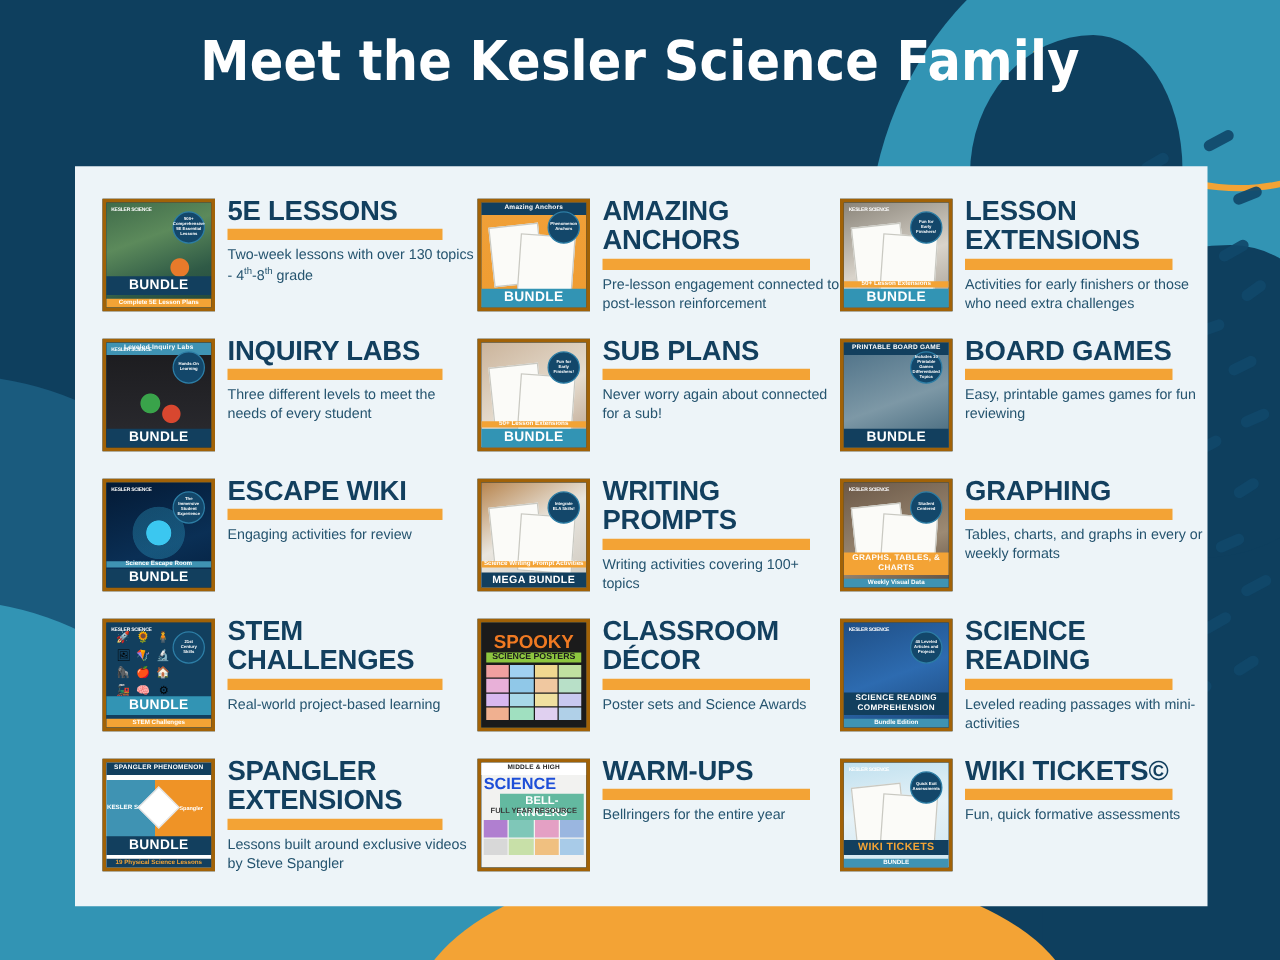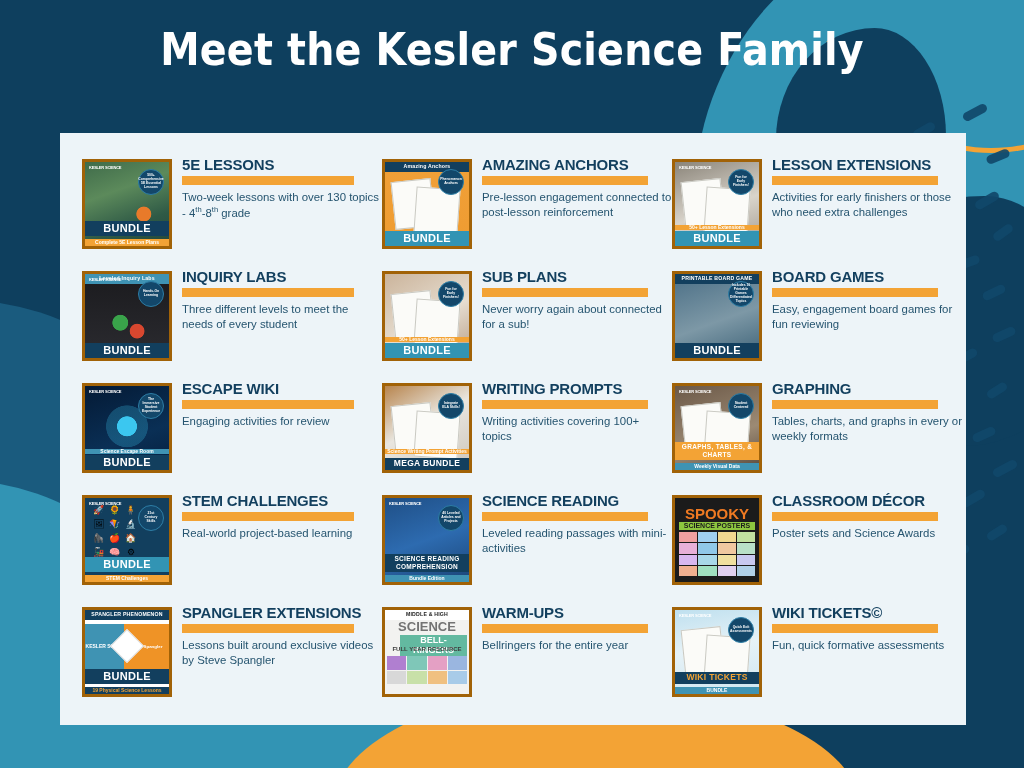--- a/index.html
+++ b/index.html
@@ -214,21 +214,21 @@
   }
 
   .card-text {
     flex: 1 1 auto;
     min-width: 0;
     padding-top: 2px;
   }
   .card-title {
     color: #123f5e;
     font-weight: bold;
-    font-size: 15px;
+    font-size: 22px;
     line-height: 1.06;
     letter-spacing: -.2px;
   }
   .card-rule {
     height: 9px;
     background: #f3a335;
     margin: 3px 0 5px 0;
     width: 100%;
     max-width: 172px;
   }
@@ -412,21 +412,21 @@
         <div class="card col3">
           <div class="thumb">
             <div class="art art-board"></div>
             <div class="topstrip" style="background: rgb(18, 63, 94);">PRINTABLE BOARD GAME</div>
             <div class="badge">Includes 10 Printable Games Differentiated Topics</div>
             <div class="bundlebar">BUNDLE</div>
           </div>
           <div class="card-text">
             <div class="card-title">BOARD GAMES</div>
             <div class="card-rule"></div>
-            <div class="card-desc">Easy, engagement board games for fun reviewing</div>
+            <div class="card-desc">Easy, printable games games for fun reviewing</div>
           </div>
         </div>
         <div class="card col1">
           <div class="thumb">
             <div class="art art-escape"></div>
             <div class="logo">KESLER SCIENCE</div>
             <div class="badge">The Immersive Student Experience</div>
             <div class="caption" style="bottom: 16px; background: rgb(63, 147, 179);">Science Escape Room</div>
             <div class="bundlebar">BUNDLE</div>
           </div>
@@ -489,34 +489,20 @@
             </div>
             <div class="logo">KESLER SCIENCE</div>
             <div class="badge">21st Century Skills</div>
             <div class="bundlebar teal" style="bottom: 10px;">BUNDLE</div>
             <div class="subbar">STEM Challenges</div>
           </div>
           <div class="card-text">
             <div class="card-title">STEM CHALLENGES</div>
             <div class="card-rule"></div>
             <div class="card-desc">Real-world project-based learning</div>
-          </div>
-        </div>
-        <div class="card col2">
-          <div class="thumb">
-            <div class="art art-reading"></div>
-            <div class="logo">KESLER SCIENCE</div>
-            <div class="badge">40 Leveled Articles and Projects</div>
-            <div class="bundlebar" style="font-size: 6.5px; line-height: 1.15; bottom: 10px;">SCIENCE READING COMPREHENSION</div>
-            <div class="subbar teal">Bundle Edition</div>
-          </div>
-          <div class="card-text">
-            <div class="card-title">SCIENCE READING</div>
-            <div class="card-rule"></div>
-            <div class="card-desc">Leveled reading passages with mini-activities</div>
           </div>
         </div>
         <div class="card col3">
           <div class="thumb">
             <div class="art art-decor">
               <div style="position: absolute; left: 4px; right: 4px; top: 8px; text-align: center; color: rgb(240, 122, 34); font-size: 15px; font-weight: bold; line-height: 1;">SPOOKY</div>
               <div style="position: absolute; left: 4px; right: 4px; top: 24px; text-align: center; background: rgb(141, 198, 63); color: rgb(27, 27, 27); font-size: 7px; font-weight: bold;">SCIENCE POSTERS</div>
               <div style="position: absolute; inset: 34px 4px 6px; display: grid; grid-template-columns: repeat(4, 1fr); grid-template-rows: repeat(4, 1fr); gap: 1px;">
                 <div style="background: rgb(240, 160, 160);"></div>
                 <div style="background: rgb(160, 208, 240);"></div>
@@ -536,41 +522,55 @@
                 <div style="background: rgb(176, 208, 232);"></div>
               </div>
             </div>
           </div>
           <div class="card-text">
             <div class="card-title">CLASSROOM DÉCOR</div>
             <div class="card-rule"></div>
             <div class="card-desc">Poster sets and Science Awards</div>
           </div>
         </div>
+        <div class="card col2">
+          <div class="thumb">
+            <div class="art art-reading"></div>
+            <div class="logo">KESLER SCIENCE</div>
+            <div class="badge">40 Leveled Articles and Projects</div>
+            <div class="bundlebar" style="font-size: 6.5px; line-height: 1.15; bottom: 10px;">SCIENCE READING COMPREHENSION</div>
+            <div class="subbar teal">Bundle Edition</div>
+          </div>
+          <div class="card-text">
+            <div class="card-title">SCIENCE READING</div>
+            <div class="card-rule"></div>
+            <div class="card-desc">Leveled reading passages with mini-activities</div>
+          </div>
+        </div>
         <div class="card col1">
           <div class="thumb">
             <div class="art art-spangler">
               <div style="position: absolute; left: 0px; top: 14px; width: 45px; height: 46px; background: rgb(63, 147, 179); color: rgb(255, 255, 255); font-size: 5px; font-weight: bold; display: flex; align-items: center; justify-content: center; text-align: center;">KESLER SCIENCE</div>
               <div style="position: absolute; right: 0px; top: 14px; width: 45px; height: 46px; background: rgb(239, 147, 38); color: rgb(255, 255, 255); font-size: 4.4px; font-weight: bold; display: flex; align-items: center; justify-content: center; text-align: center;">Steve Spangler</div>
               <div style="position: absolute; left: 30px; top: 24px; width: 24px; height: 24px; background: rgb(255, 255, 255); transform: rotate(45deg); border: 1px solid rgb(224, 224, 224);"></div>
             </div>
             <div class="topstrip" style="background: rgb(18, 63, 94);">SPANGLER PHENOMENON</div>
             <div class="bundlebar" style="bottom: 10px;">BUNDLE</div>
             <div class="subbar" style="background: rgb(18, 63, 94); color: rgb(243, 163, 53);">19 Physical Science Lessons</div>
           </div>
           <div class="card-text">
             <div class="card-title">SPANGLER EXTENSIONS</div>
             <div class="card-rule"></div>
             <div class="card-desc">Lessons built around exclusive videos by Steve Spangler</div>
           </div>
         </div>
         <div class="card col2">
           <div class="thumb">
             <div class="art art-warmups">
-              <div style="position: absolute; left: 2px; right: 2px; top: 10px; text-align: center; color: #737373; font-size: 13px; font-weight: bold; line-height: 1;">SCIENCE</div>
+              <div style="position: absolute; left: 2px; right: 2px; top: 10px; color: #1d4ed8; font-size: 13px; font-weight: bold; line-height: 1;">SCIENCE</div>
               <div style="position: absolute; left: 15px; right: 2px; top: 25px; text-align: center; background: rgb(99, 185, 160); color: rgb(255, 255, 255); font-size: 9px; font-weight: bold; line-height: 1.15;">BELL-RINGERS</div>
               <div style="position: absolute; left: 2px; right: 2px; top: 36px; text-align: center; color: rgb(59, 59, 59); font-size: 6px; font-weight: bold;">FULL YEAR RESOURCE</div>
               <div style="position: absolute; inset: 46px 2px 10px; display: grid; grid-template-columns: repeat(4, 1fr); gap: 1px;">
                 <div style="background: rgb(176, 127, 208);"></div>
                 <div style="background: rgb(127, 199, 184);"></div>
                 <div style="background: rgb(228, 160, 196);"></div>
                 <div style="background: rgb(154, 182, 224);"></div>
                 <div style="background: rgb(216, 216, 216);"></div>
                 <div style="background: rgb(200, 224, 168);"></div>
                 <div style="background: rgb(240, 192, 128);"></div>

